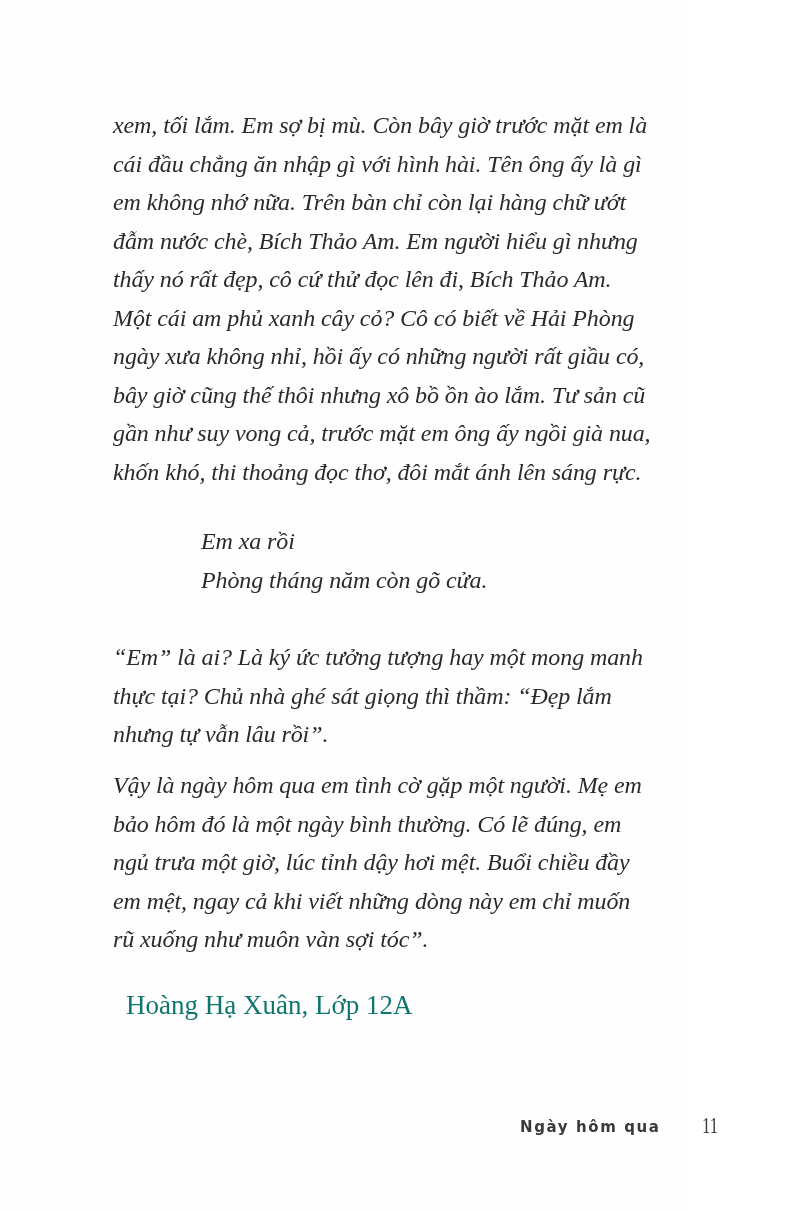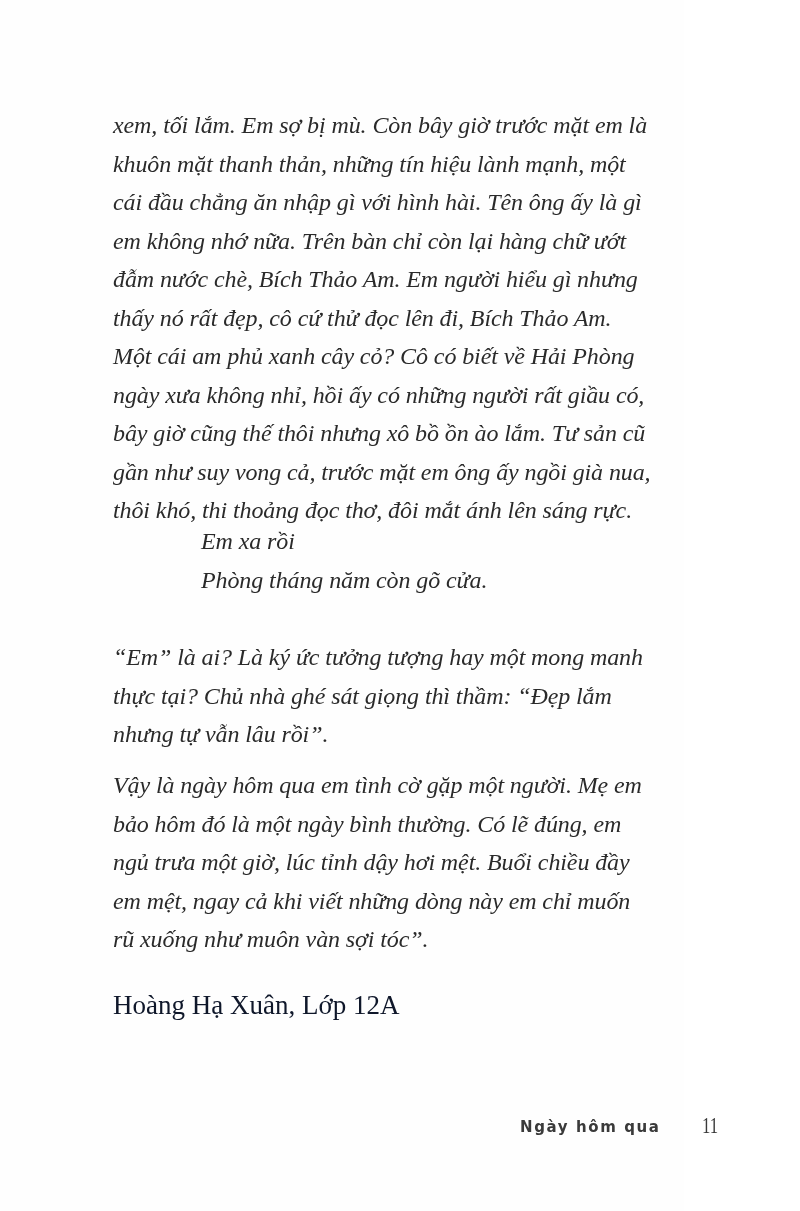--- a/index.html
+++ b/index.html
@@ -35,26 +35,26 @@
     .line {
       display: block;
       white-space: nowrap;
     }
     #para1 { top: 106px; }
     #poem  { top: 522px; left: 177px; margin-left: 24px; }
     #para2 { top: 616px; margin-top: 22px; }
     #para3 { top: 766px; }
     .signature {
       position: absolute;
-      left: 113px;
+      left: 126px;
       top: 990px;
       font-family: "Liberation Serif", "DejaVu Serif", serif;
       font-style: normal;
       font-size: 27px;
-      color: #0f172a;
+      color: #0f766e;
       white-space: nowrap;
     }
     .footer-title {
       position: absolute;
       left: 520px;
       top: 1118px;
       font-family: "DejaVu Sans", "Liberation Sans", sans-serif;
       font-size: 15px;
       letter-spacing: 1.6px;
       color: #3a3a3a;
@@ -73,30 +73,29 @@
       white-space: nowrap;
     }
   </style>
 </head>
 <body>
 
 <div class="page">
 
   <div class="body-text" id="para1">
     <span class="line">xem, tối lắm. Em sợ bị mù. Còn bây giờ trước mặt em là</span>
-    <span class="line">khuôn mặt thanh thản, những tín hiệu lành mạnh, một</span>
     <span class="line">cái đầu chẳng ăn nhập gì với hình hài. Tên ông ấy là gì</span>
     <span class="line">em không nhớ nữa. Trên bàn chỉ còn lại hàng chữ ướt</span>
     <span class="line">đẫm nước chè, Bích Thảo Am. Em người hiểu gì nhưng</span>
     <span class="line">thấy nó rất đẹp, cô cứ thử đọc lên đi, Bích Thảo Am.</span>
     <span class="line">Một cái am phủ xanh cây cỏ? Cô có biết về Hải Phòng</span>
     <span class="line">ngày xưa không nhỉ, hồi ấy có những người rất giầu có,</span>
     <span class="line">bây giờ cũng thế thôi nhưng xô bồ ồn ào lắm. Tư sản cũ</span>
     <span class="line">gần như suy vong cả, trước mặt em ông ấy ngồi già nua,</span>
-    <span class="line">thôi khó, thi thoảng đọc thơ, đôi mắt ánh lên sáng rực.</span>
+    <span class="line">khốn khó, thi thoảng đọc thơ, đôi mắt ánh lên sáng rực.</span>
   </div>
 
   <div class="body-text" id="poem">
     <span class="line">Em xa rồi</span>
     <span class="line">Phòng tháng năm còn gõ cửa.</span>
   </div>
 
   <div class="body-text" id="para2">
     <span class="line">“Em” là ai? Là ký ức tưởng tượng hay một mong manh</span>
     <span class="line">thực tại? Chủ nhà ghé sát giọng thì thầm: “Đẹp lắm</span>

